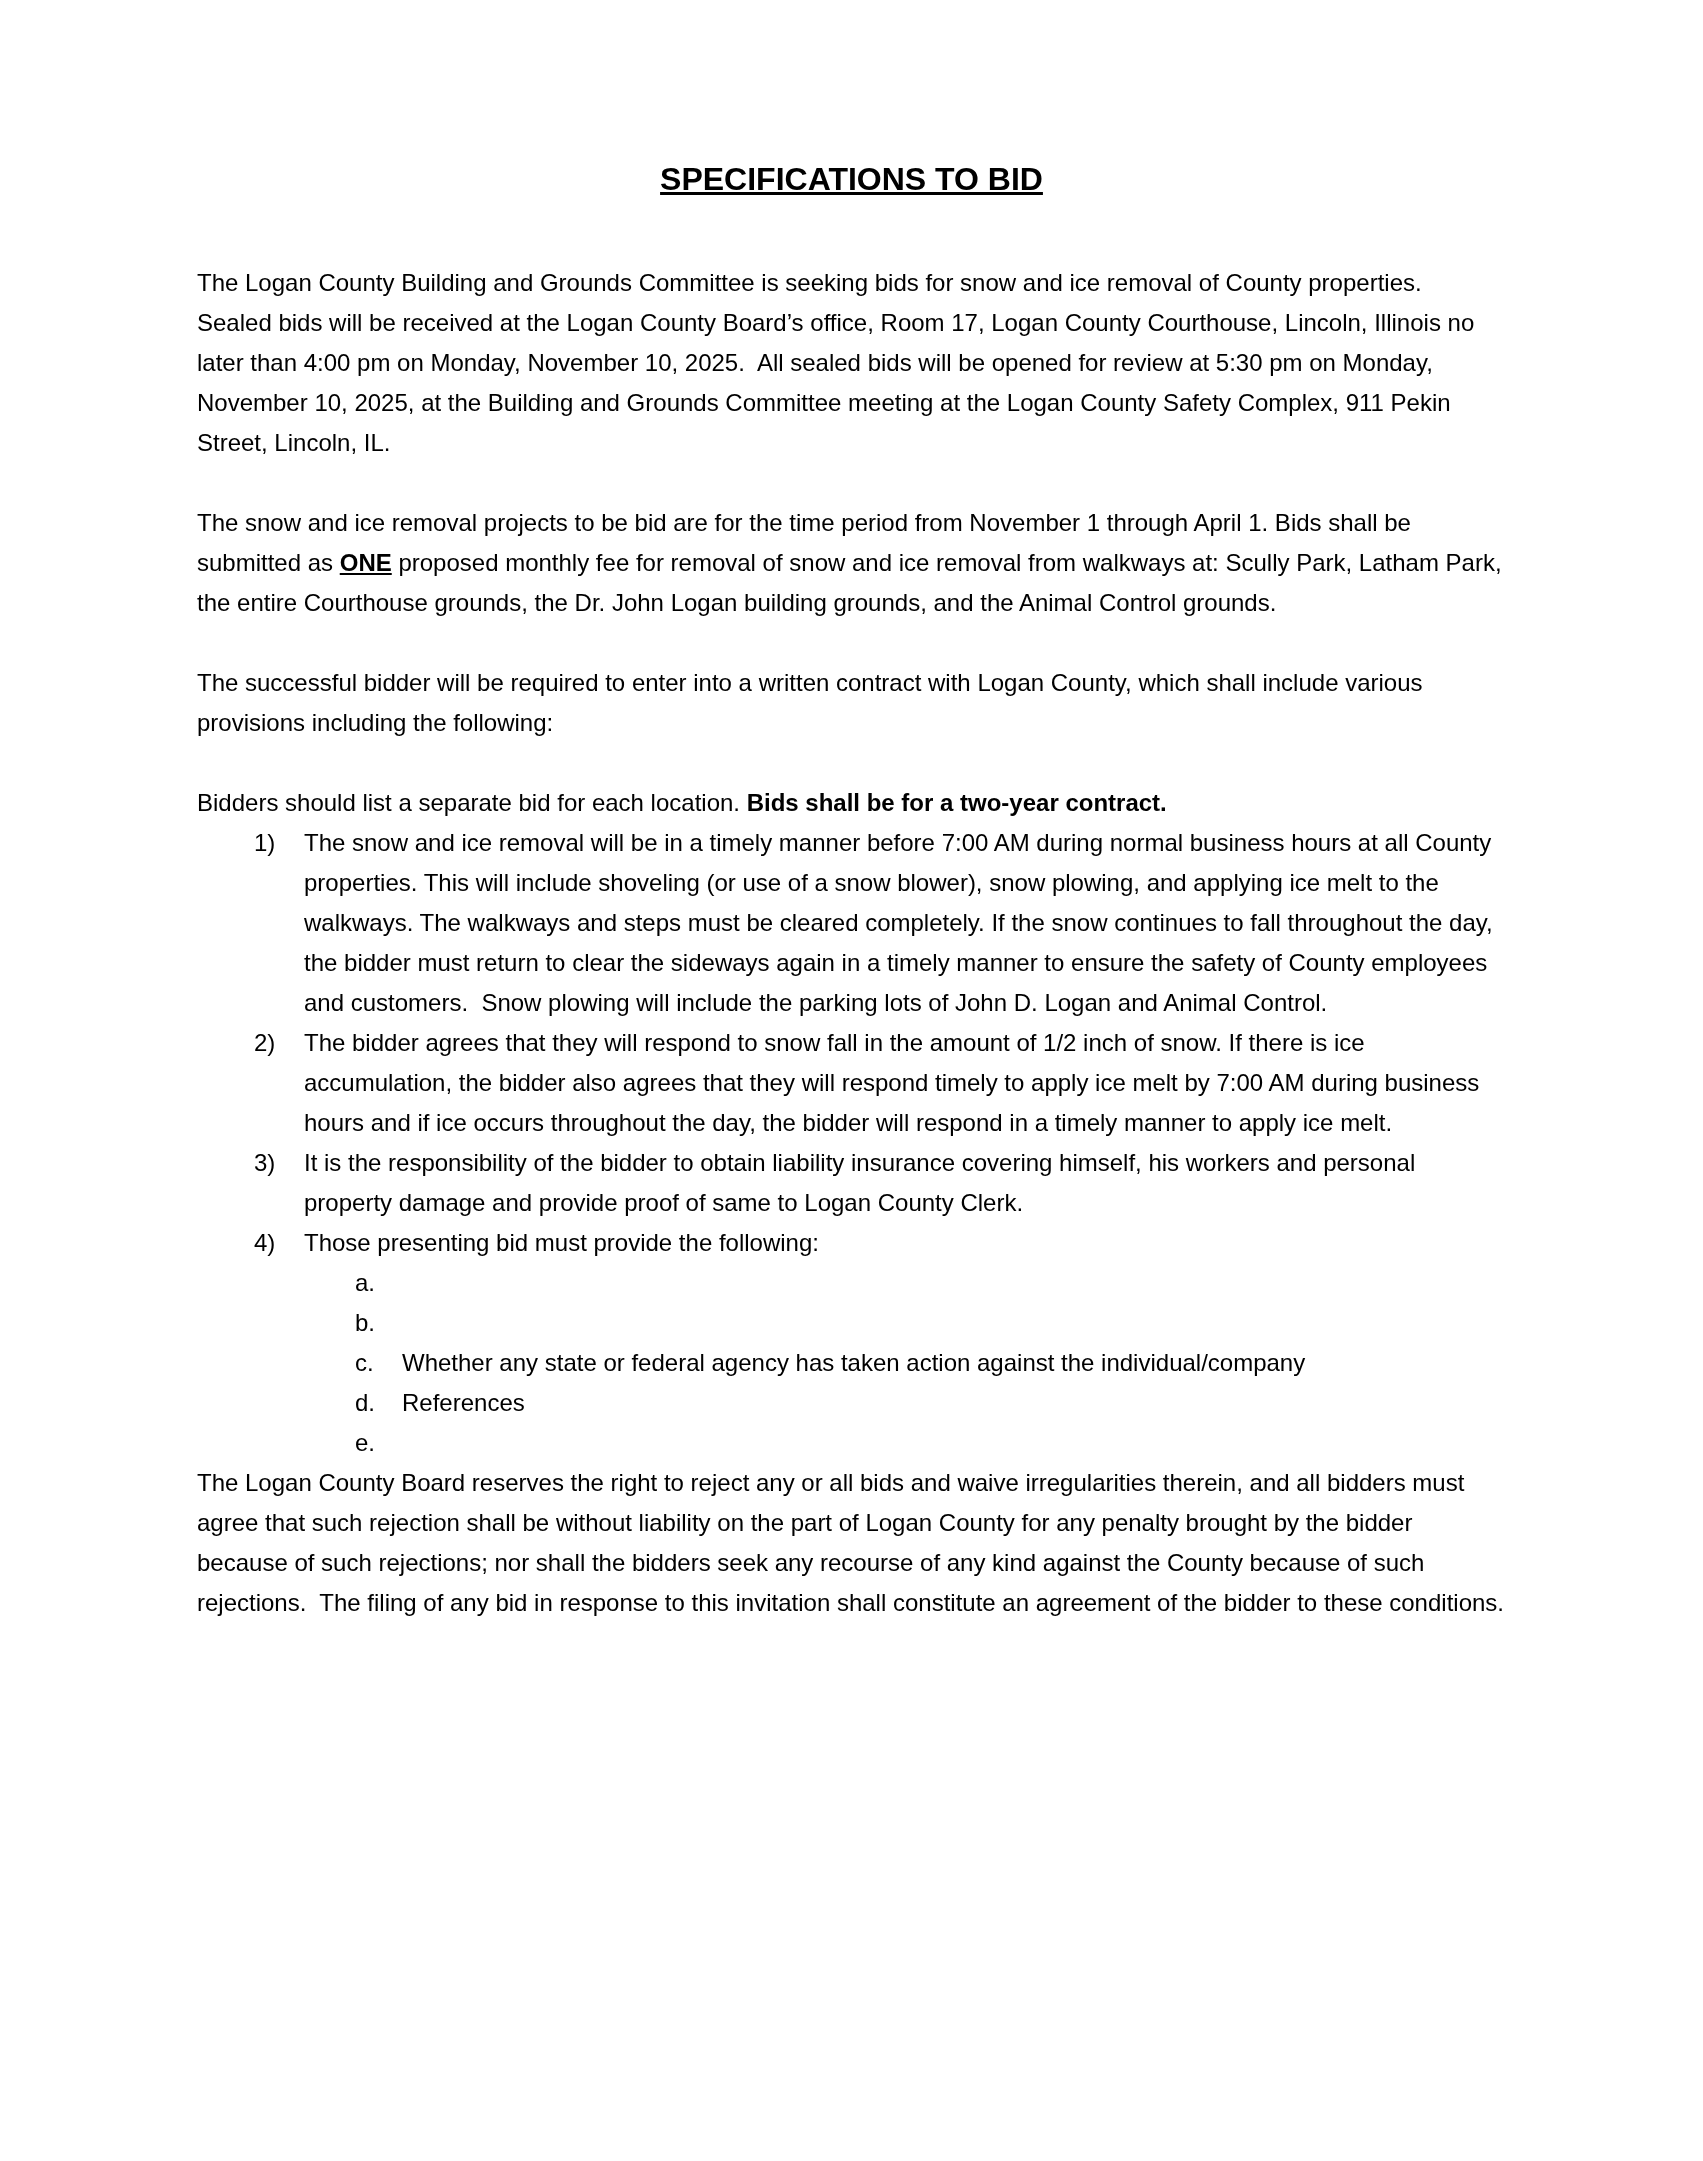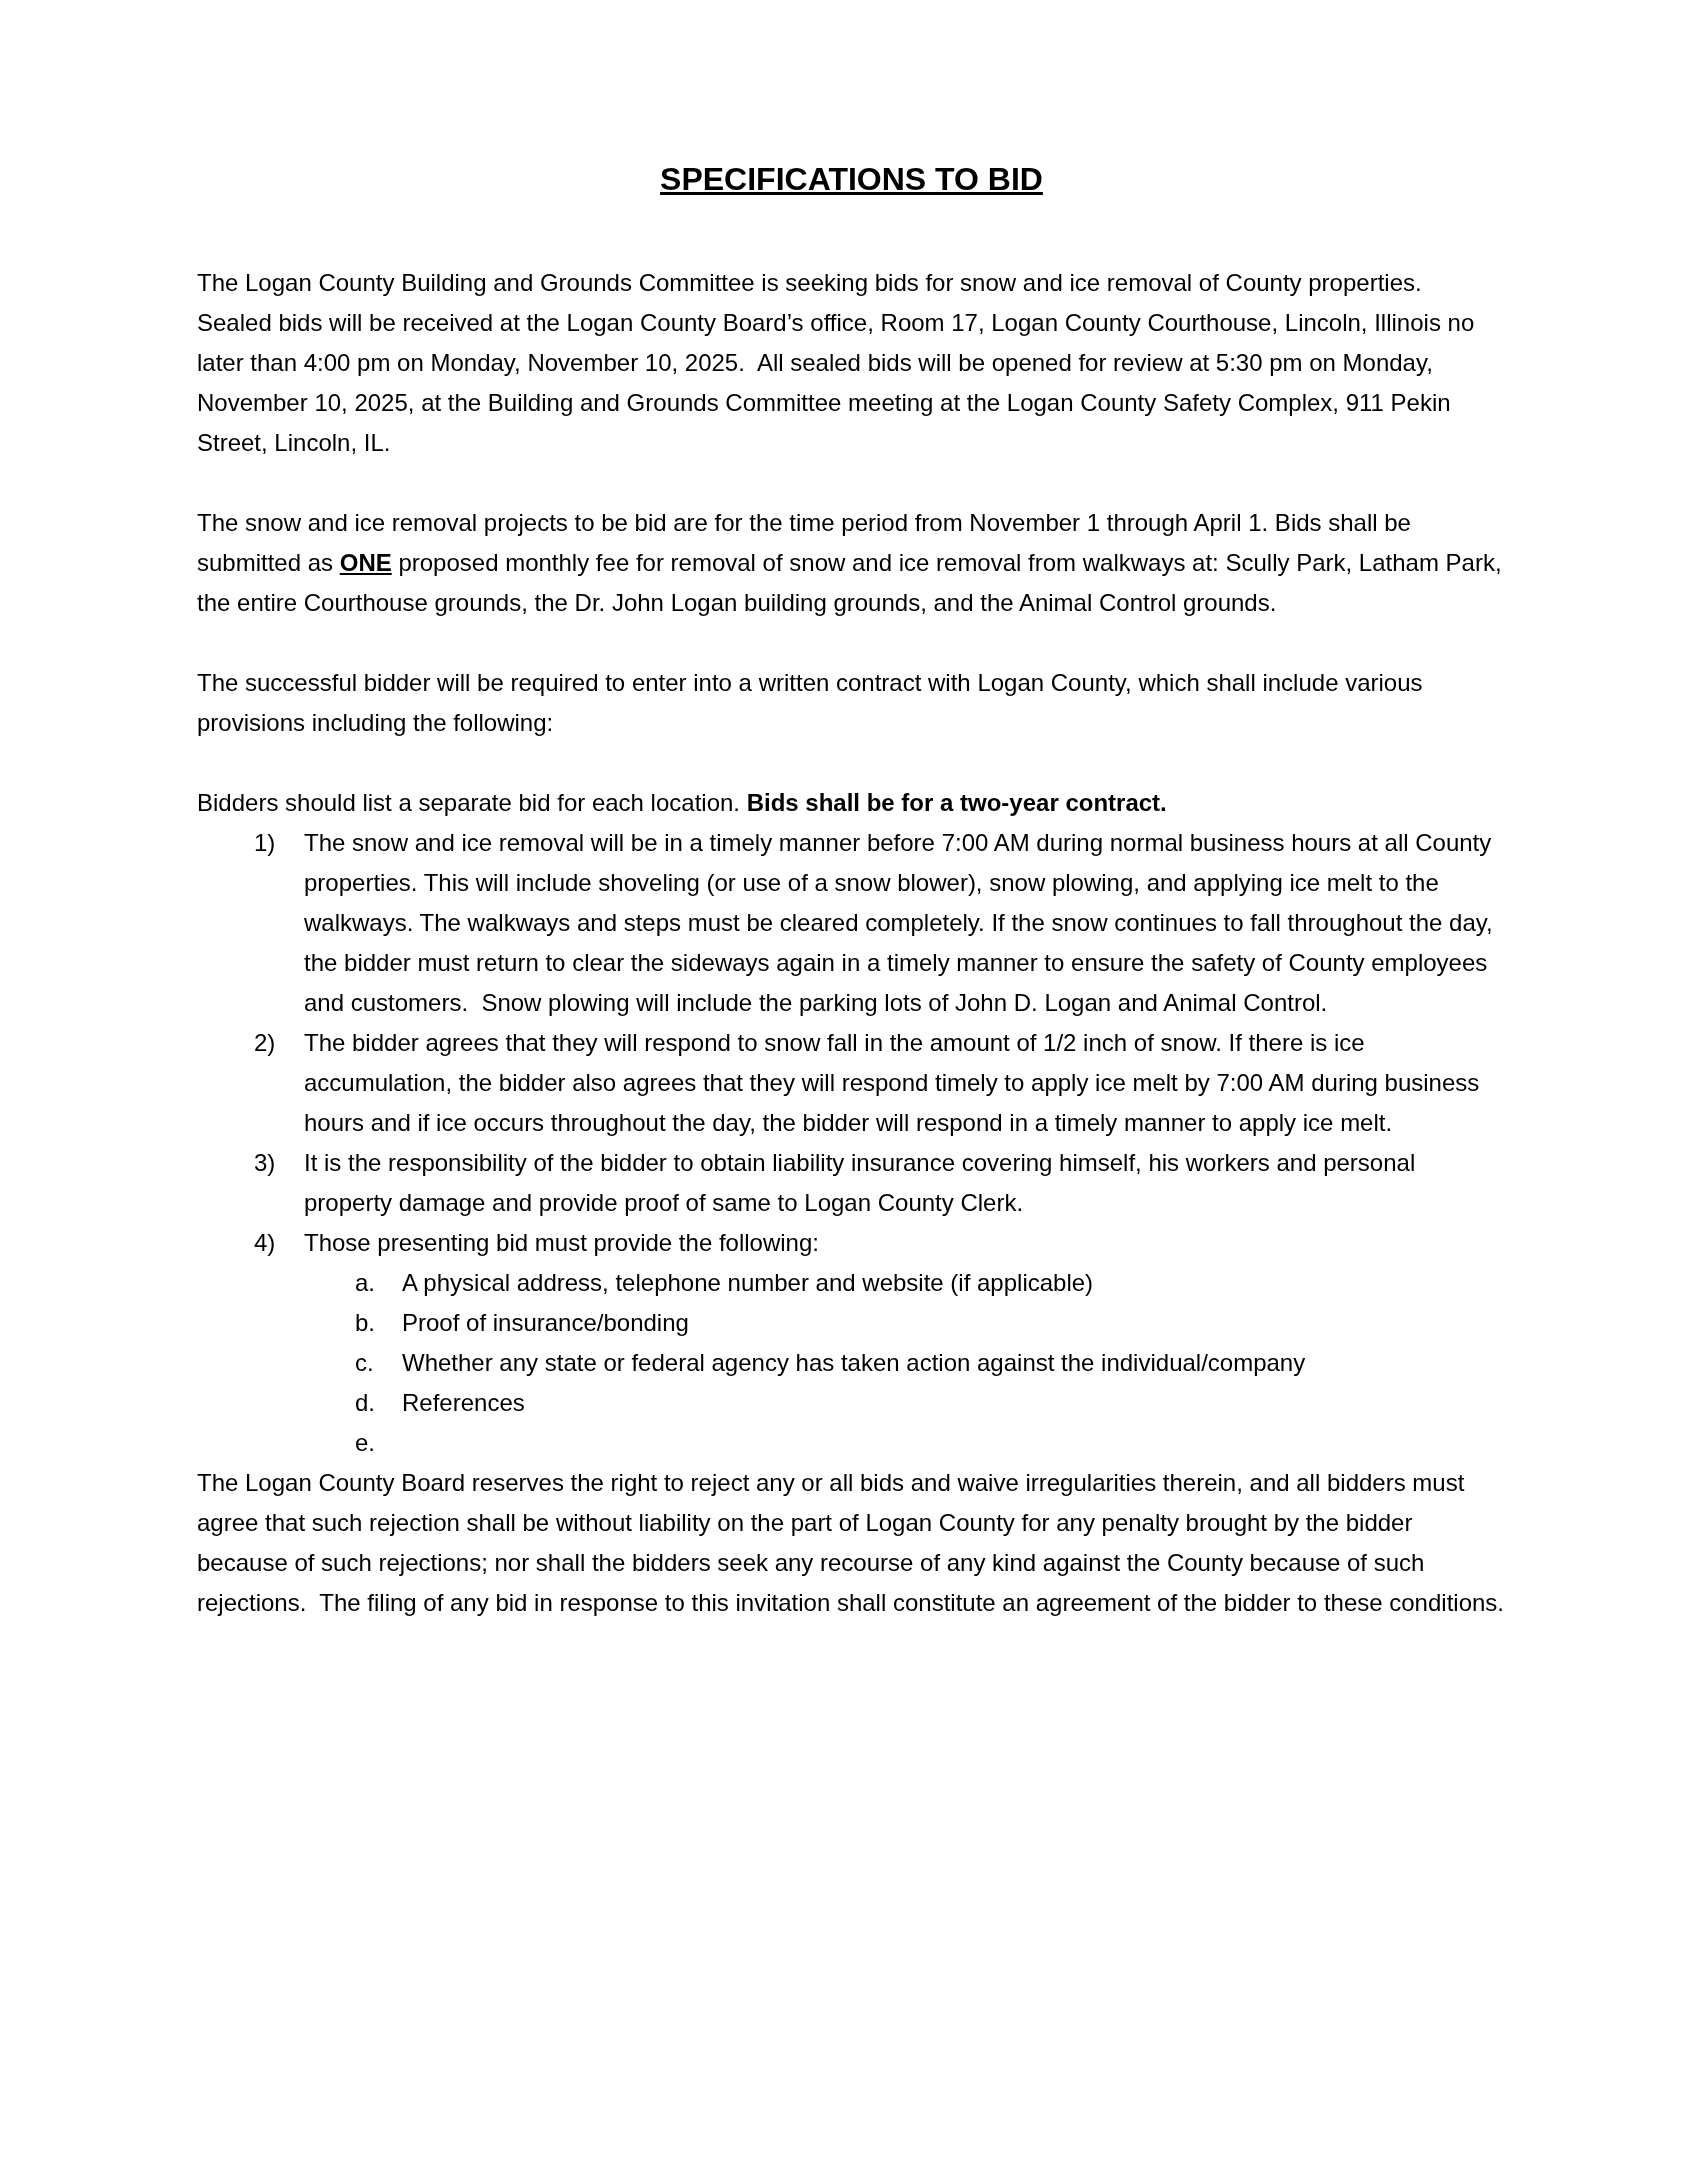--- a/index.html
+++ b/index.html
@@ -84,25 +84,23 @@
       <div class="list-item level1">
         <span class="marker">3)</span>
         <span class="item-text"><span>It is the responsibility of the bidder to obtain liability insurance covering himself, his workers and personal property damage and provide proof of same to Logan County Clerk.</span></span>
       </div>
       <div class="list-item level1">
         <span class="marker">4)</span>
         <span class="item-text"><span>Those presenting bid must provide the following:</span></span>
       </div>
       <div class="list-item level2">
         <span class="marker">a.</span>
-        <span class="item-text"><span>A physical address, telephone number and website (if applicable)</span></span>
       </div>
       <div class="list-item level2">
         <span class="marker">b.</span>
-        <span class="item-text"><span>Proof of insurance/bonding</span></span>
       </div>
       <div class="list-item level2">
         <span class="marker">c.</span>
         <span class="item-text"><span>Whether any state or federal agency has taken action against the individual/company</span></span>
       </div>
       <div class="list-item level2">
         <span class="marker">d.</span>
         <span class="item-text"><span>References</span></span>
       </div>
       <div class="list-item level2">

